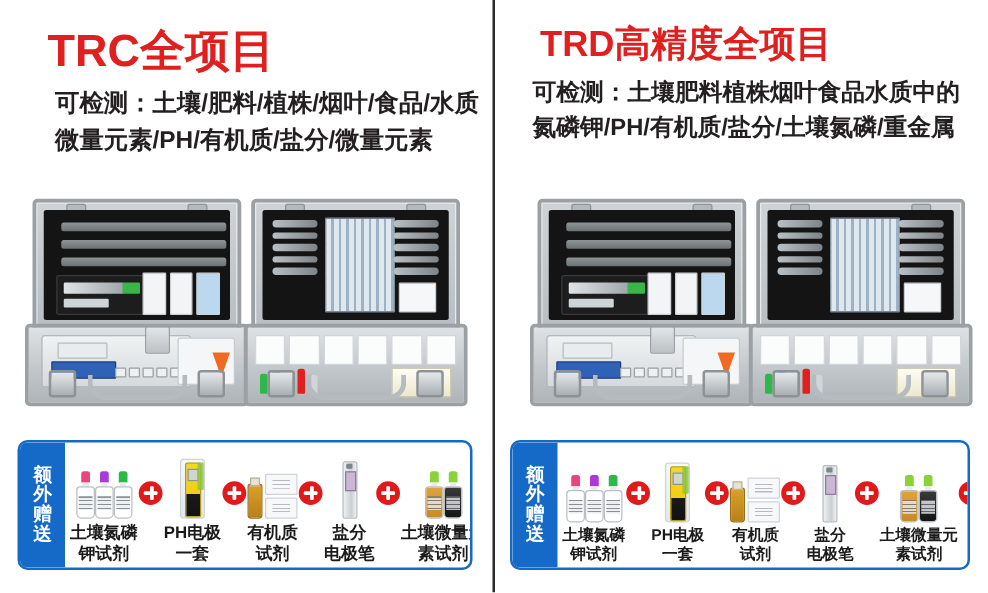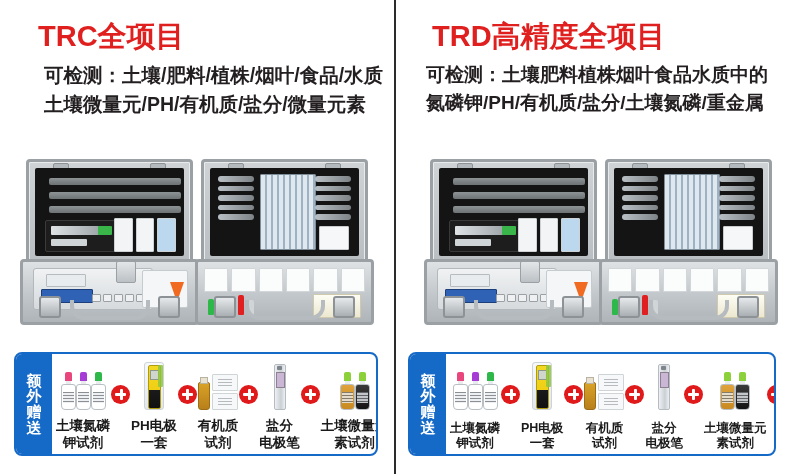--- a/index.html
+++ b/index.html
@@ -22,21 +22,21 @@
     position: relative;
     box-sizing: border-box;
     padding: 0;
   }
   .panel.right { margin-left: 2px; }
 
   
   .title {
     margin: 0;
     padding: 20px 0 0 38px;
-    font-size: 29px;
+    font-size: 36px;
     font-weight: bold;
     letter-spacing: 0px;
     line-height: 1.15;
     color: #e01f1f;
     white-space: nowrap;
   }
   .panel.right .title { padding-left: 36px; font-size: 29px; }
   .subtitle {
     margin: 0;
     padding: 8px 0 0 44px;
@@ -264,21 +264,21 @@
   .gift-items {
     flex: 1 1 auto;
     display: flex;
     align-items: stretch;
     justify-content: space-around;
     padding: 4px 4px 2px 4px;
     box-sizing: border-box;
   }
   .gift-item {
     display: flex; flex-direction: column;
-    align-items: center; justify-content: space-between;
+    align-items: center; justify-content: flex-end;
     flex: 1 1 auto;
     min-width: 0;
   }
   .gift-art {
     height: 52px; width: 100%;
     display: flex; align-items: flex-end; justify-content: center;
     gap: 2px;
   }
   .gift-label {
     font-size: 13.5px;
@@ -385,21 +385,21 @@
 <div class="page">
 
   <div class="divider"></div>
 
   <div class="panel left">
 
     <h1 class="title">TRC全项目</h1>
 
     <div class="subtitle">
       <span class="ln">可检测：土壤/肥料/植株/烟叶/食品/水质</span>
-      <span class="ln">土壤微量元/PH/有机质/盐分/微量元素</span>
+      <span class="ln">微量元素/PH/有机质/盐分/微量元素</span>
     </div>
 
     <div class="photos">
 
       <div class="case">
         <div class="lid">
           <div class="hinge l"></div>
           <div class="hinge r"></div>
           <div class="lid-inner">
             <div class="slot rack1"></div>

